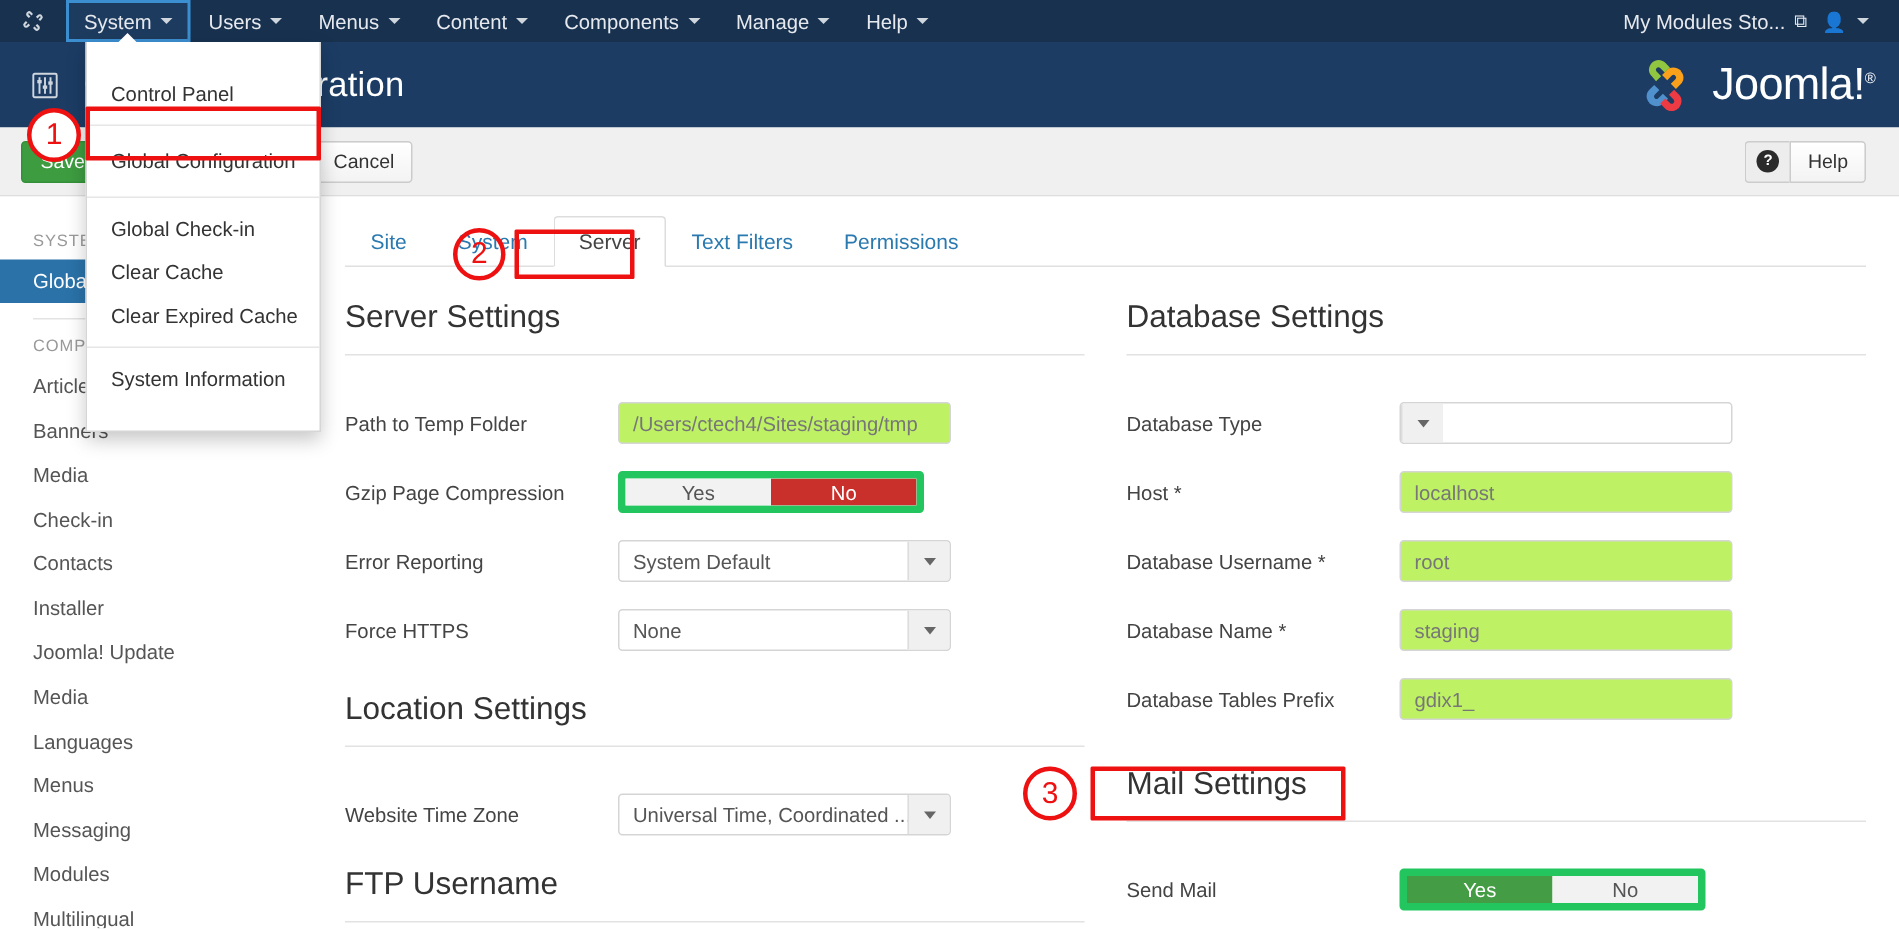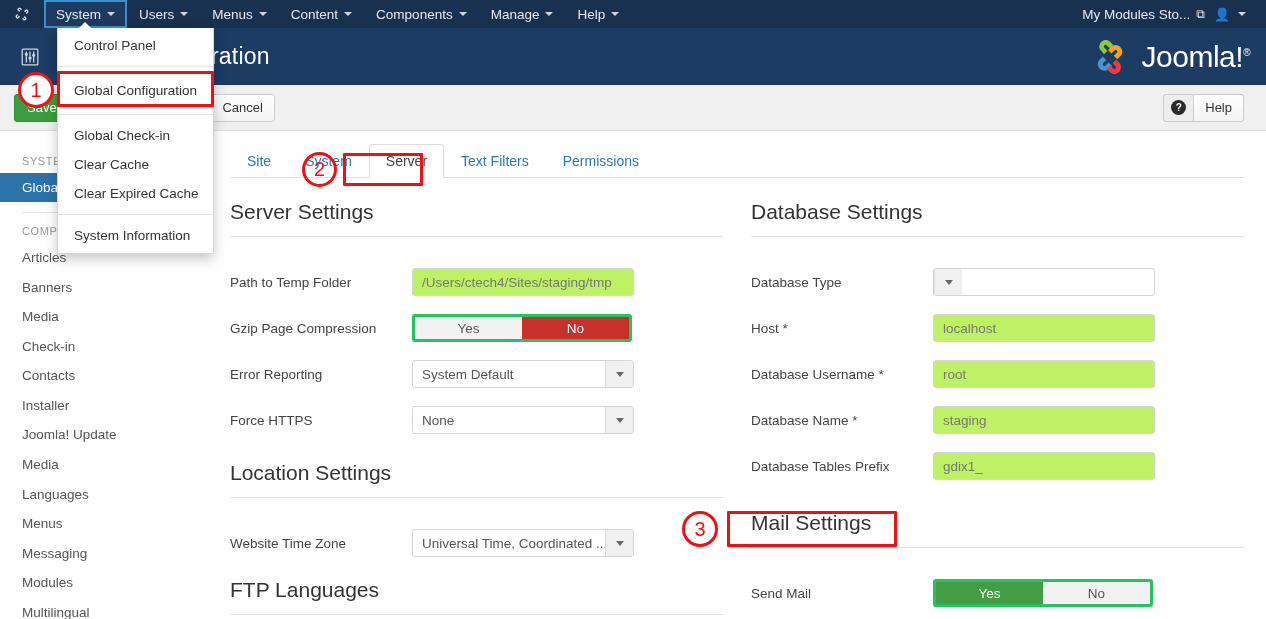--- a/index.html
+++ b/index.html
@@ -139,33 +139,33 @@
     height: 28px; display: flex; border: 1px solid #d5d5d5; border-radius: 3px;
     background: #fff; width: 222px; overflow:hidden;
   }
   .sel-val { flex: 1; font-size: 13.5px; color: #555; padding: 0 9px;
              display: flex; align-items: center; white-space: nowrap; overflow: hidden; }
   .sel-arrow {
     width: 28px; border-left: 1px solid #ddd; background: #f0f0f0;
     display: flex; align-items: center; justify-content: center;
   }
   .sel-caret { width:0;height:0;border-left:4px solid transparent;border-right:4px solid transparent;border-top:5px solid #666; }
-  .toggle { display: flex; height: 28px; width: 220px; border-radius: 3px; overflow: hidden; border:3px solid #22c55e; }
+  .toggle { display: flex; height: 28px; width: 204px; border-radius: 3px; overflow: hidden; border:5px solid #22c55e; }
   .tg {
     flex: 1; display: flex; align-items: center; justify-content: center;
     font-size: 13.5px; background: #f2f2f2; color: #555; cursor: pointer;
   }
   .tg.on-red { background: #c9302c; color: #fff; }
   .tg.on-green { background: #449d44; color: #fff; }
 
   
   .dropdown {
     position: absolute; top: 28px; left: 57px; width: 157px;
     background: #fff; border: 1px solid #d6d6d6; border-top: none;
-    box-shadow: 0 5px 12px rgba(0,0,0,.22); padding: 3px 0; z-index: 40;
+    box-shadow: 0 5px 12px rgba(0,0,0,.22); padding: 20px 0; z-index: 40;
   }
   .dd-item {
     font-size: 13.5px; color: #333; padding: 7px 0 7px 16px; cursor: pointer; white-space: nowrap;
   }
   .dd-sep { height: 1px; background: #e6e6e6; margin: 6px 0; }
   .dd-caret-up {
     position: absolute; top: 22px; left: 78px; width: 0; height: 0;
     border-left: 7px solid transparent; border-right: 7px solid transparent;
     border-bottom: 7px solid #fff; z-index: 41;
   }
@@ -382,21 +382,21 @@
           <div class="fctl">
             <div class="sel">
               <div class="sel-val">Universal Time, Coordinated ...</div>
               <div class="sel-arrow">
                   <span class="sel-caret"></span>
                 </div>
             </div>
           </div>
         </div>
 
-        <div class="section-title" style="padding-top:12px;">FTP Languages</div>
+        <div class="section-title" style="padding-top:12px;">FTP Username</div>
         <div class="section-rule"></div>
       </div>
 
       <div class="col">
         <div class="section-title">Database Settings</div>
         <div class="section-rule"></div>
 
         <div class="frow">
           <div class="flabel">Database Type</div>
           <div class="fctl">

